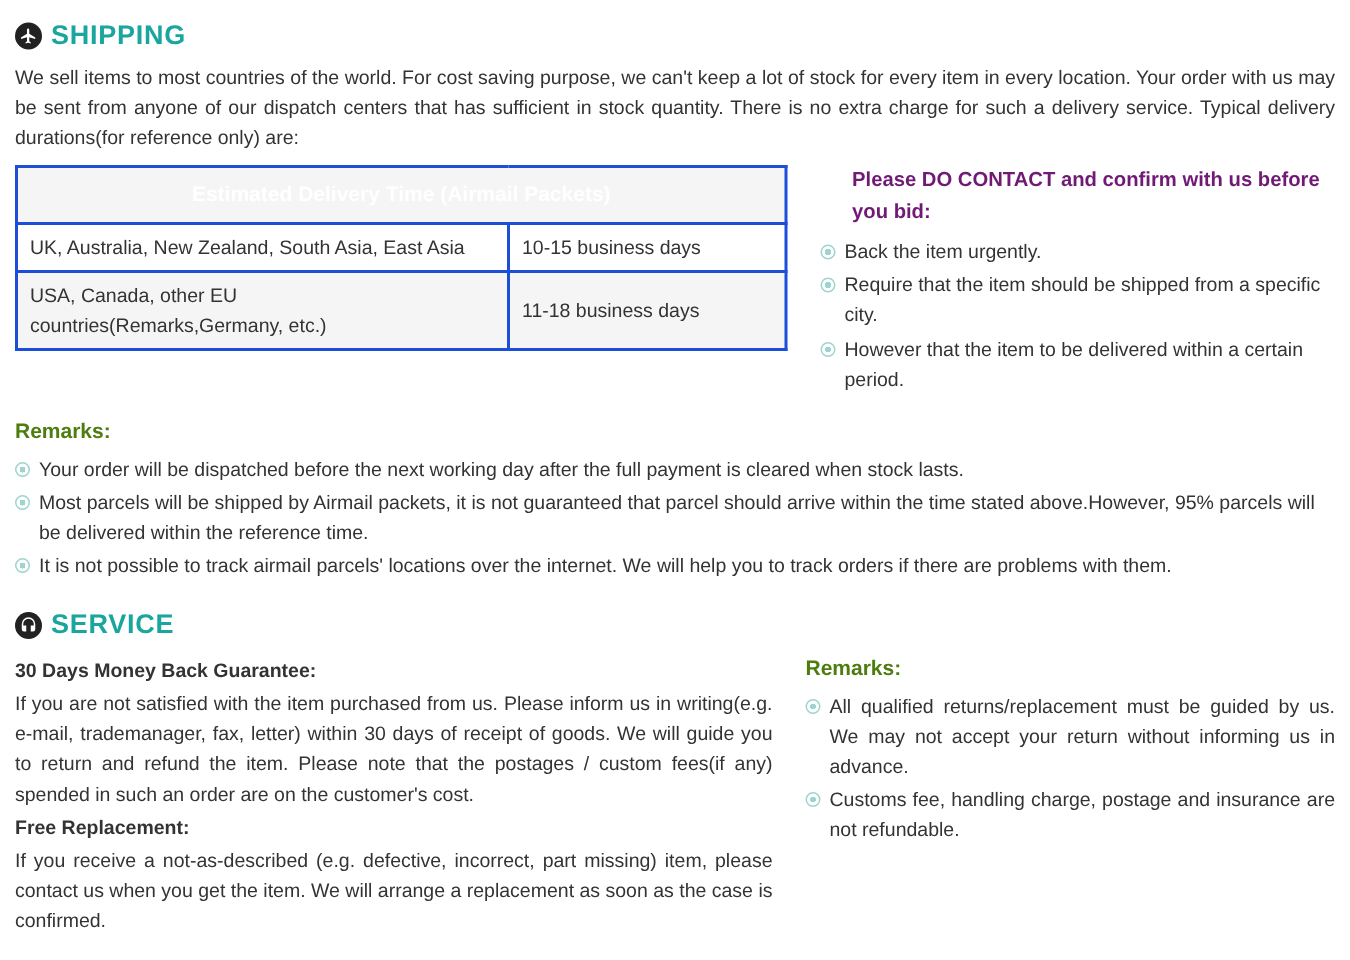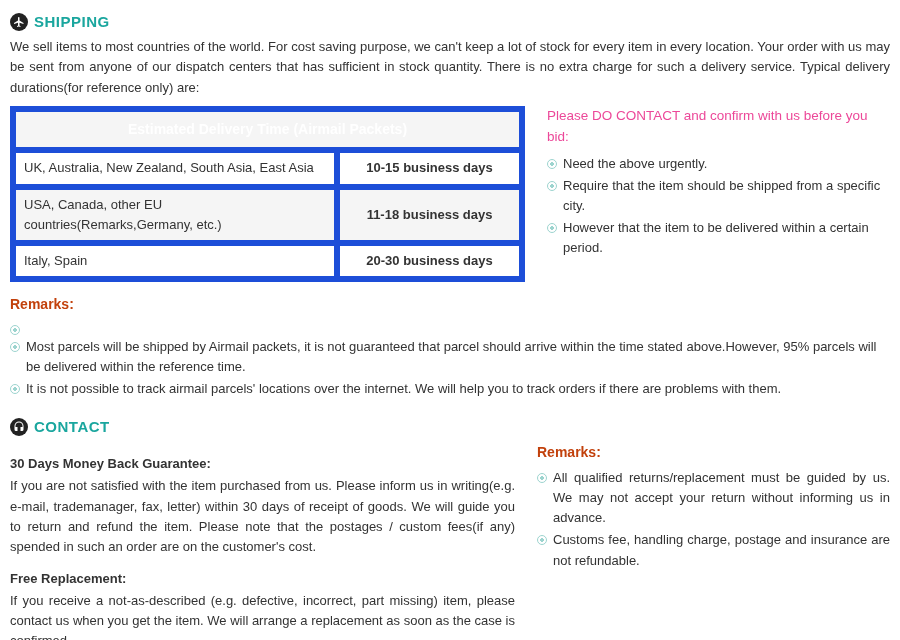--- a/index.html
+++ b/index.html
@@ -24,21 +24,21 @@
     height: 18px;
     border-radius: 50%;
     background: #222;
     align-items: center;
     justify-content: center;
   }
   .section-icon svg { display: block; }
   .section-title {
     color: #1aa69e;
     font-weight: bold;
-    font-size: 15px;
+    font-size: 18px;
     letter-spacing: 0.5px;
   }
   .intro { margin: 4px 0 8px 0; }
   .two-col {
     display: flex;
     gap: 22px;
     align-items: flex-start;
     margin-bottom: 6px;
   }
   .left-col { width: 515px; }
@@ -50,29 +50,29 @@
   }
   .table .thead {
     background: #4fb9b1;
     color: #fff;
     font-weight: bold;
     text-align: center;
     padding: 7px 8px;
     font-size: 14px;
   }
   .table td {
-    border: 6px solid #1d4ed8;
+    border: 2px solid #1d4ed8;
     padding: 5px 8px;
     font-size: 13px;
   }
   .table tr:nth-child(odd) td { background: #f5f5f5; }
   .table tr:nth-child(even) td { background: #fff; }
-  .table td.dur { text-align: center; width: 185px; font-weight: bold; }
+  .table td.dur { text-align: left; width: 185px; }
   .remarks-title {
-    color: #c2410c;
+    color: #4d7c0f;
     font-weight: bold;
     font-size: 14px;
     margin: 12px 0 4px 0;
   }
   .bullet-line {
     display: flex;
     align-items: flex-start;
     gap: 6px;
     margin: 2px 0;
   }
@@ -88,35 +88,36 @@
     display: block;
     width: 8px;
     height: 8px;
     border: 1px solid #9dd4cf;
     border-radius: 50%;
     background: radial-gradient(circle at center, #9dd4cf 2px, transparent 2px);
   }
   .sub-head {
     font-weight: bold;
     font-size: 13px;
-    margin: 12px 0 2px 0;
+    margin: 2px 0 2px 0;
   }
   .service-wrap {
     display: flex;
     gap: 22px;
     align-items: flex-start;
   }
   .service-left { width: 505px; }
   .service-right { flex: 1; text-align: justify; }
   .justify { text-align: justify; }
   .contact-head {
-    color: #ec4899;
-    font-weight: normal;
+    color: #701a75;
+    font-weight: bold;
     font-size: 13.5px;
     margin-bottom: 6px;
+    margin-left: 21px;
   }
 </style>
 </head>
 <body>
 
 <div class="section-header">
   <span class="section-icon">
     <svg width="12" height="12" viewBox="0 0 24 24">
         <path fill="#fff" d="M21 16v-2l-8-5V3.5a1.5 1.5 0 0 0-3 0V9l-8 5v2l8-2.5V19l-2 1.5V22l3.5-1 3.5 1v-1.5L13 19v-5.5l8 2.5z"></path>
       </svg>
@@ -134,64 +135,61 @@
             <td colspan="2" class="thead">Estimated Delivery Time (Airmail Packets)</td>
           </tr>
       <tr>
             <td>UK, Australia, New Zealand, South Asia, East Asia</td>
             <td class="dur">10-15 business days</td>
           </tr>
       <tr>
             <td>USA, Canada, other EU countries(Remarks,Germany, etc.)</td>
             <td class="dur">11-18 business days</td>
           </tr>
-      <tr>
-            <td>Italy, Spain</td>
-            <td class="dur">20-30 business days</td>
-          </tr>
     </tbody>
       </table>
   </div>
   <div class="right-col">
     <div class="contact-head">Please DO CONTACT and confirm with us before you bid:</div>
     <div class="bullet-line">
         <span class="bullet"></span>
-        <span>Need the above urgently.</span>
+        <span>Back the item urgently.</span>
       </div>
     <div class="bullet-line">
         <span class="bullet"></span>
         <span>Require that the item should be shipped from a specific city.</span>
       </div>
     <div class="bullet-line">
         <span class="bullet"></span>
         <span>However that the item to be delivered within a certain period.</span>
       </div>
   </div>
 </div>
 
 <div class="remarks-title">Remarks:</div>
 <div class="bullet-line">
     <span class="bullet"></span>
+    <span>Your order will be dispatched before the next working day after the full payment is cleared when stock lasts.</span>
   </div>
 <div class="bullet-line">
     <span class="bullet"></span>
     <span>Most parcels will be shipped by Airmail packets, it is not guaranteed that parcel should arrive within the time stated above.However, 95% parcels will be delivered within the reference time.</span>
   </div>
 <div class="bullet-line">
     <span class="bullet"></span>
     <span>It is not possible to track airmail parcels' locations over the internet. We will help you to track orders if there are problems with them.</span>
   </div>
 
 <div class="section-header" style="margin-top:16px">
   <span class="section-icon">
     <svg width="12" height="12" viewBox="0 0 24 24">
         <path fill="#fff" d="M12 1a9 9 0 0 0-9 9v7a3 3 0 0 0 3 3h3v-8H5v-2a7 7 0 0 1 14 0v2h-4v8h3a3 3 0 0 0 3-3v-7a9 9 0 0 0-9-9z"></path>
       </svg>
   </span>
-  <span class="section-title">CONTACT</span>
+  <span class="section-title">SERVICE</span>
 </div>
 
 <div class="service-wrap">
   <div class="service-left justify">
     <div class="sub-head">30 Days Money Back Guarantee:</div>
     <div>If you are not satisfied with the item purchased from us. Please inform us in writing(e.g. e-mail, trademanager, fax, letter) within 30 days of receipt of goods. We will guide you to return and refund the item. Please note that the postages / custom fees(if any) spended in such an order are on the customer's cost.</div>
     <div class="sub-head">Free Replacement:</div>
     <div>If you receive a not-as-described (e.g. defective, incorrect, part missing) item, please contact us when you get the item. We will arrange a replacement as soon as the case is confirmed.</div>
 
   </div>

